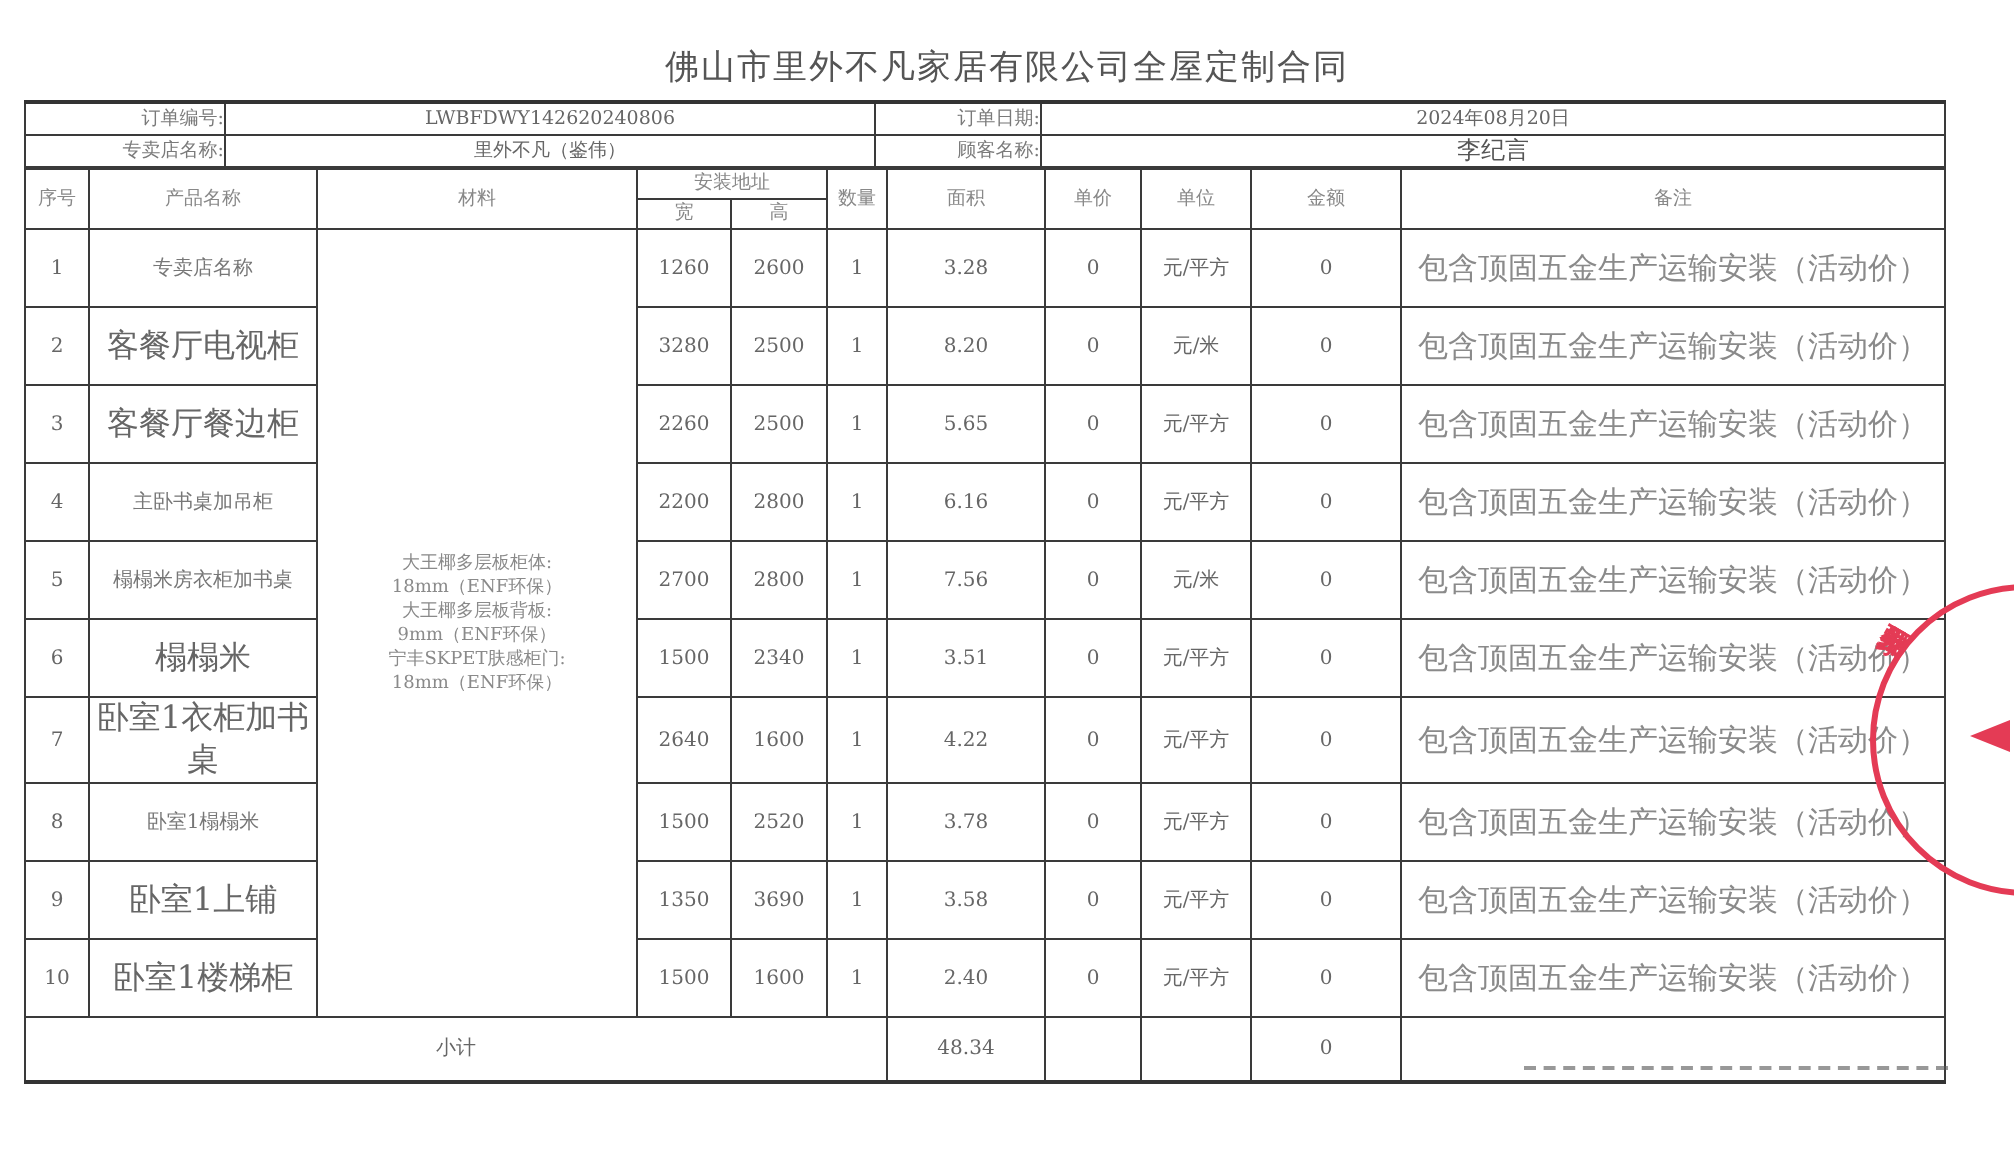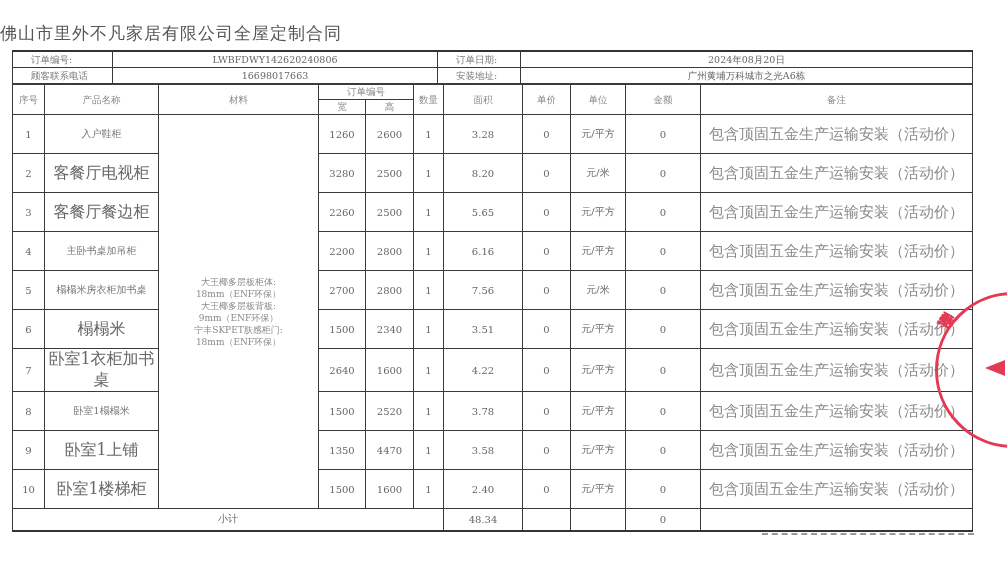--- a/index.html
+++ b/index.html
@@ -1,28 +1,28 @@
 <!DOCTYPE html>
 <html><head>
 <meta charset="utf-8">
 <style>
   html, body { margin: 0; padding: 0; }
   body {
     width: 1007px; height: 586px; background: #ffffff; position: relative; overflow: hidden;
     font-family: "DejaVu Serif", "Liberation Serif", serif; color: #6a6a6a;
   }
   .title {
-    position: absolute; left: 0; top: 22px; width: 1007px; text-align: left;
+    position: absolute; left: 0; top: 22px; width: 1007px; text-align: center;
     font-size: 17px; color: #555; letter-spacing: 1px;
   }
   .sheet { position: absolute; left: 12px; top: 50px; width: 960px; }
   table { border-collapse: collapse; width: 100%; table-layout: fixed; }
   td, th { border: 1px solid #3a3a3a; padding: 0; text-align: center; font-weight: normal; font-size: 9.5px; color: #777; }
   .info td { height: 15px; line-height: 15px; }
-  .info td.lbl { text-align: left; padding-left: 18px; color: #7a7a7a; margin-left: 24px; }
+  .info td.lbl { text-align: right; padding-left: 1px; color: #7a7a7a; margin-left: 24px; }
   .info td.val { color: #666; }
   .info td.big { font-size: 12px; color: #555; }
   .info { border-top: 2px solid #333; }
   .main th { height: 14px; line-height: 14px; font-size: 9.5px; color: #888; }
   .main th.hdr2 { height: 28px; }
   .main td.num { font-size: 10px; color: #666; }
   .main td.nm { font-size: 10px; color: #777; }
   .main td.nm.lg { font-size: 16px; color: #666; }
   .main td.note { color: #8a8a8a; font-size: 15px; }
   .main td.mat { font-size: 9px; color: #8a8a8a; line-height: 12px; vertical-align: middle; }
@@ -60,24 +60,24 @@
         <col style="width:452px">
     </colgroup>
     <tbody>
         <tr>
       <td class="lbl">订单编号:</td>
       <td class="val">LWBFDWY142620240806</td>
       <td class="lbl">订单日期:</td>
       <td class="val">2024年08月20日</td>
     </tr>
     <tr>
-      <td class="lbl">顾客联系电话</td>
-      <td class="val">16698017663</td>
-      <td class="lbl">安装地址:</td>
-      <td class="val">广州黄埔万科城市之光A6栋</td>
+      <td class="lbl">专卖店名称:</td>
+      <td class="val">里外不凡（鉴伟）</td>
+      <td class="lbl">顾客名称:</td>
+      <td class="val big">李纪言</td>
     </tr>
   </tbody>
     </table>
 
   <table class="main">
     <colgroup>
       <col style="width:32px">
         <col style="width:114px">
         <col style="width:160px">
       <col style="width:47px">
@@ -87,36 +87,36 @@
         <col style="width:48px">
         <col style="width:55px">
       <col style="width:75px">
         <col style="width:272px">
     </colgroup>
     <tbody>
         <tr>
       <th rowspan="2" class="hdr2">序号</th>
       <th rowspan="2">产品名称</th>
       <th rowspan="2">材料</th>
-      <th colspan="2">订单编号</th>
+      <th colspan="2">安装地址</th>
       <th rowspan="2">数量</th>
       <th rowspan="2">面积</th>
       <th rowspan="2">单价</th>
       <th rowspan="2">单位</th>
       <th rowspan="2">金额</th>
       <th rowspan="2">备注</th>
     </tr>
     <tr>
       <th>宽</th>
       <th>高</th>
     </tr>
 
     <tr class="row">
       <td class="num">1</td>
-      <td class="nm">入户鞋柜</td>
+      <td class="nm">专卖店名称</td>
       <td rowspan="10" class="mat">
         <span>大王椰多层板柜体:</span>
         <span>18mm（ENF环保）</span>
         <span>大王椰多层板背板:</span>
         <span>9mm（ENF环保）</span>
         <span>宁丰SKPET肤感柜门:</span>
         <span>18mm（ENF环保）</span>
       </td>
       <td class="num">1260</td>
       <td class="num">2600</td>
@@ -208,41 +208,41 @@
       <td class="num">3.78</td>
       <td class="num">0</td>
       <td class="num">元/平方</td>
       <td class="num">0</td>
       <td class="note">包含顶固五金生产运输安装（活动价）</td>
     </tr>
     <tr class="row">
       <td class="num">9</td>
       <td class="nm lg">卧室1上铺</td>
       <td class="num">1350</td>
-      <td class="num">4470</td>
+      <td class="num">3690</td>
       <td class="num">1</td>
       <td class="num">3.58</td>
       <td class="num">0</td>
       <td class="num">元/平方</td>
       <td class="num">0</td>
       <td class="note">包含顶固五金生产运输安装（活动价）</td>
     </tr>
     <tr class="row">
       <td class="num">10</td>
       <td class="nm lg">卧室1楼梯柜</td>
       <td class="num">1500</td>
       <td class="num">1600</td>
       <td class="num">1</td>
       <td class="num">2.40</td>
       <td class="num">0</td>
       <td class="num">元/平方</td>
       <td class="num">0</td>
       <td class="note">包含顶固五金生产运输安装（活动价）</td>
     </tr>
-    <tr style="height:22px">
+    <tr style="height:32px">
       <td colspan="6" class="num">小计</td>
       <td class="num">48.34</td>
       <td></td>
       <td></td>
       <td class="num">0</td>
       <td></td>
     </tr>
   </tbody>
     </table>
 </div>

